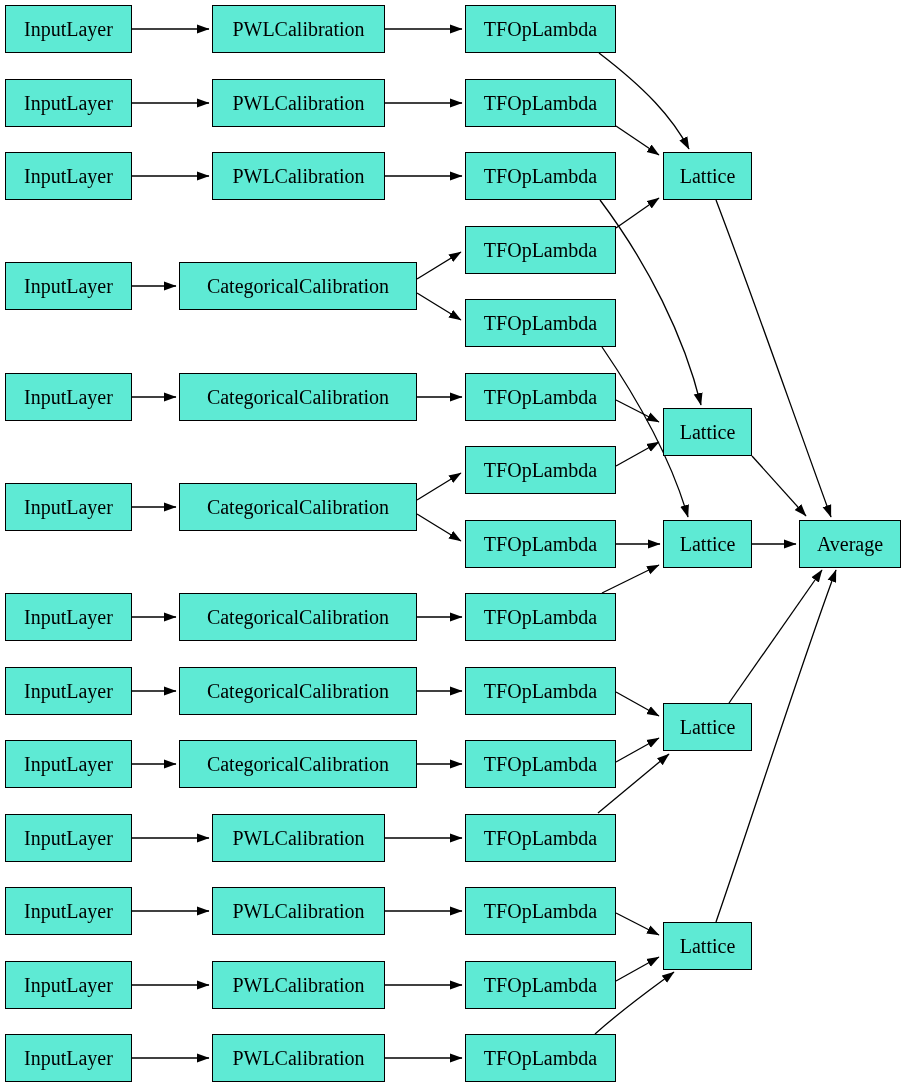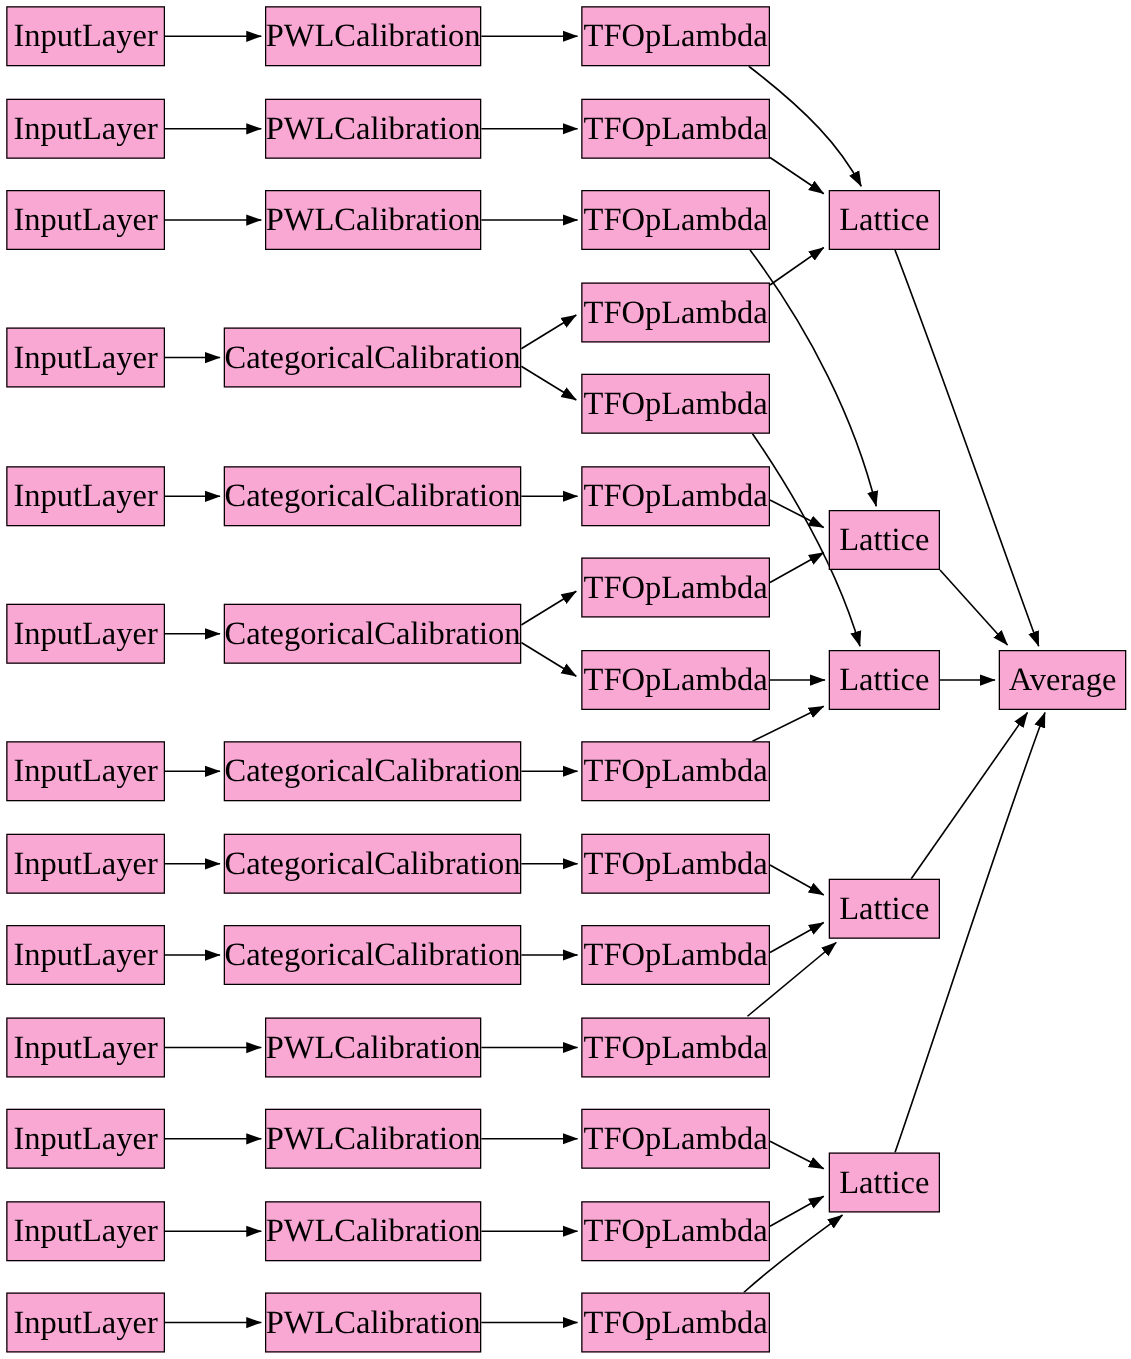--- a/index.html
+++ b/index.html
@@ -1,22 +1,22 @@
 <!DOCTYPE html>
 <html><head>
 <meta charset="utf-8">
 <style>
   html,body{margin:0;padding:0;background:#ffffff;}
   #canvas{position:relative;width:905px;height:1087px;background:#ffffff;overflow:hidden;
           font-family:"Liberation Serif", serif;}
   #edges{position:absolute;left:0;top:0;width:905px;height:1087px;}
   .edge{fill:none;stroke:#000000;stroke-width:1.3px;}
   .node{position:absolute;height:48px;box-sizing:border-box;border:1.4px solid #000000;
-        background:#f9a8d4;color:#000000;display:flex;align-items:center;justify-content:center;
-        font-size:26px;line-height:1;white-space:nowrap;}
+        background:#5eead4;color:#000000;display:flex;align-items:center;justify-content:center;
+        font-size:20px;line-height:1;white-space:nowrap;}
 </style>
 </head>
 <body>
 
 <div id="canvas">
   <svg id="edges" xmlns="http://www.w3.org/2000/svg" viewBox="0 0 905 1087">
     <defs>
       <marker id="arw" markerUnits="userSpaceOnUse" markerWidth="14" markerHeight="11" refX="12" refY="5" orient="auto">
         <path d="M0,0.5 L12.5,5 L0,9.5 Z" fill="#000000"></path>
       </marker>

